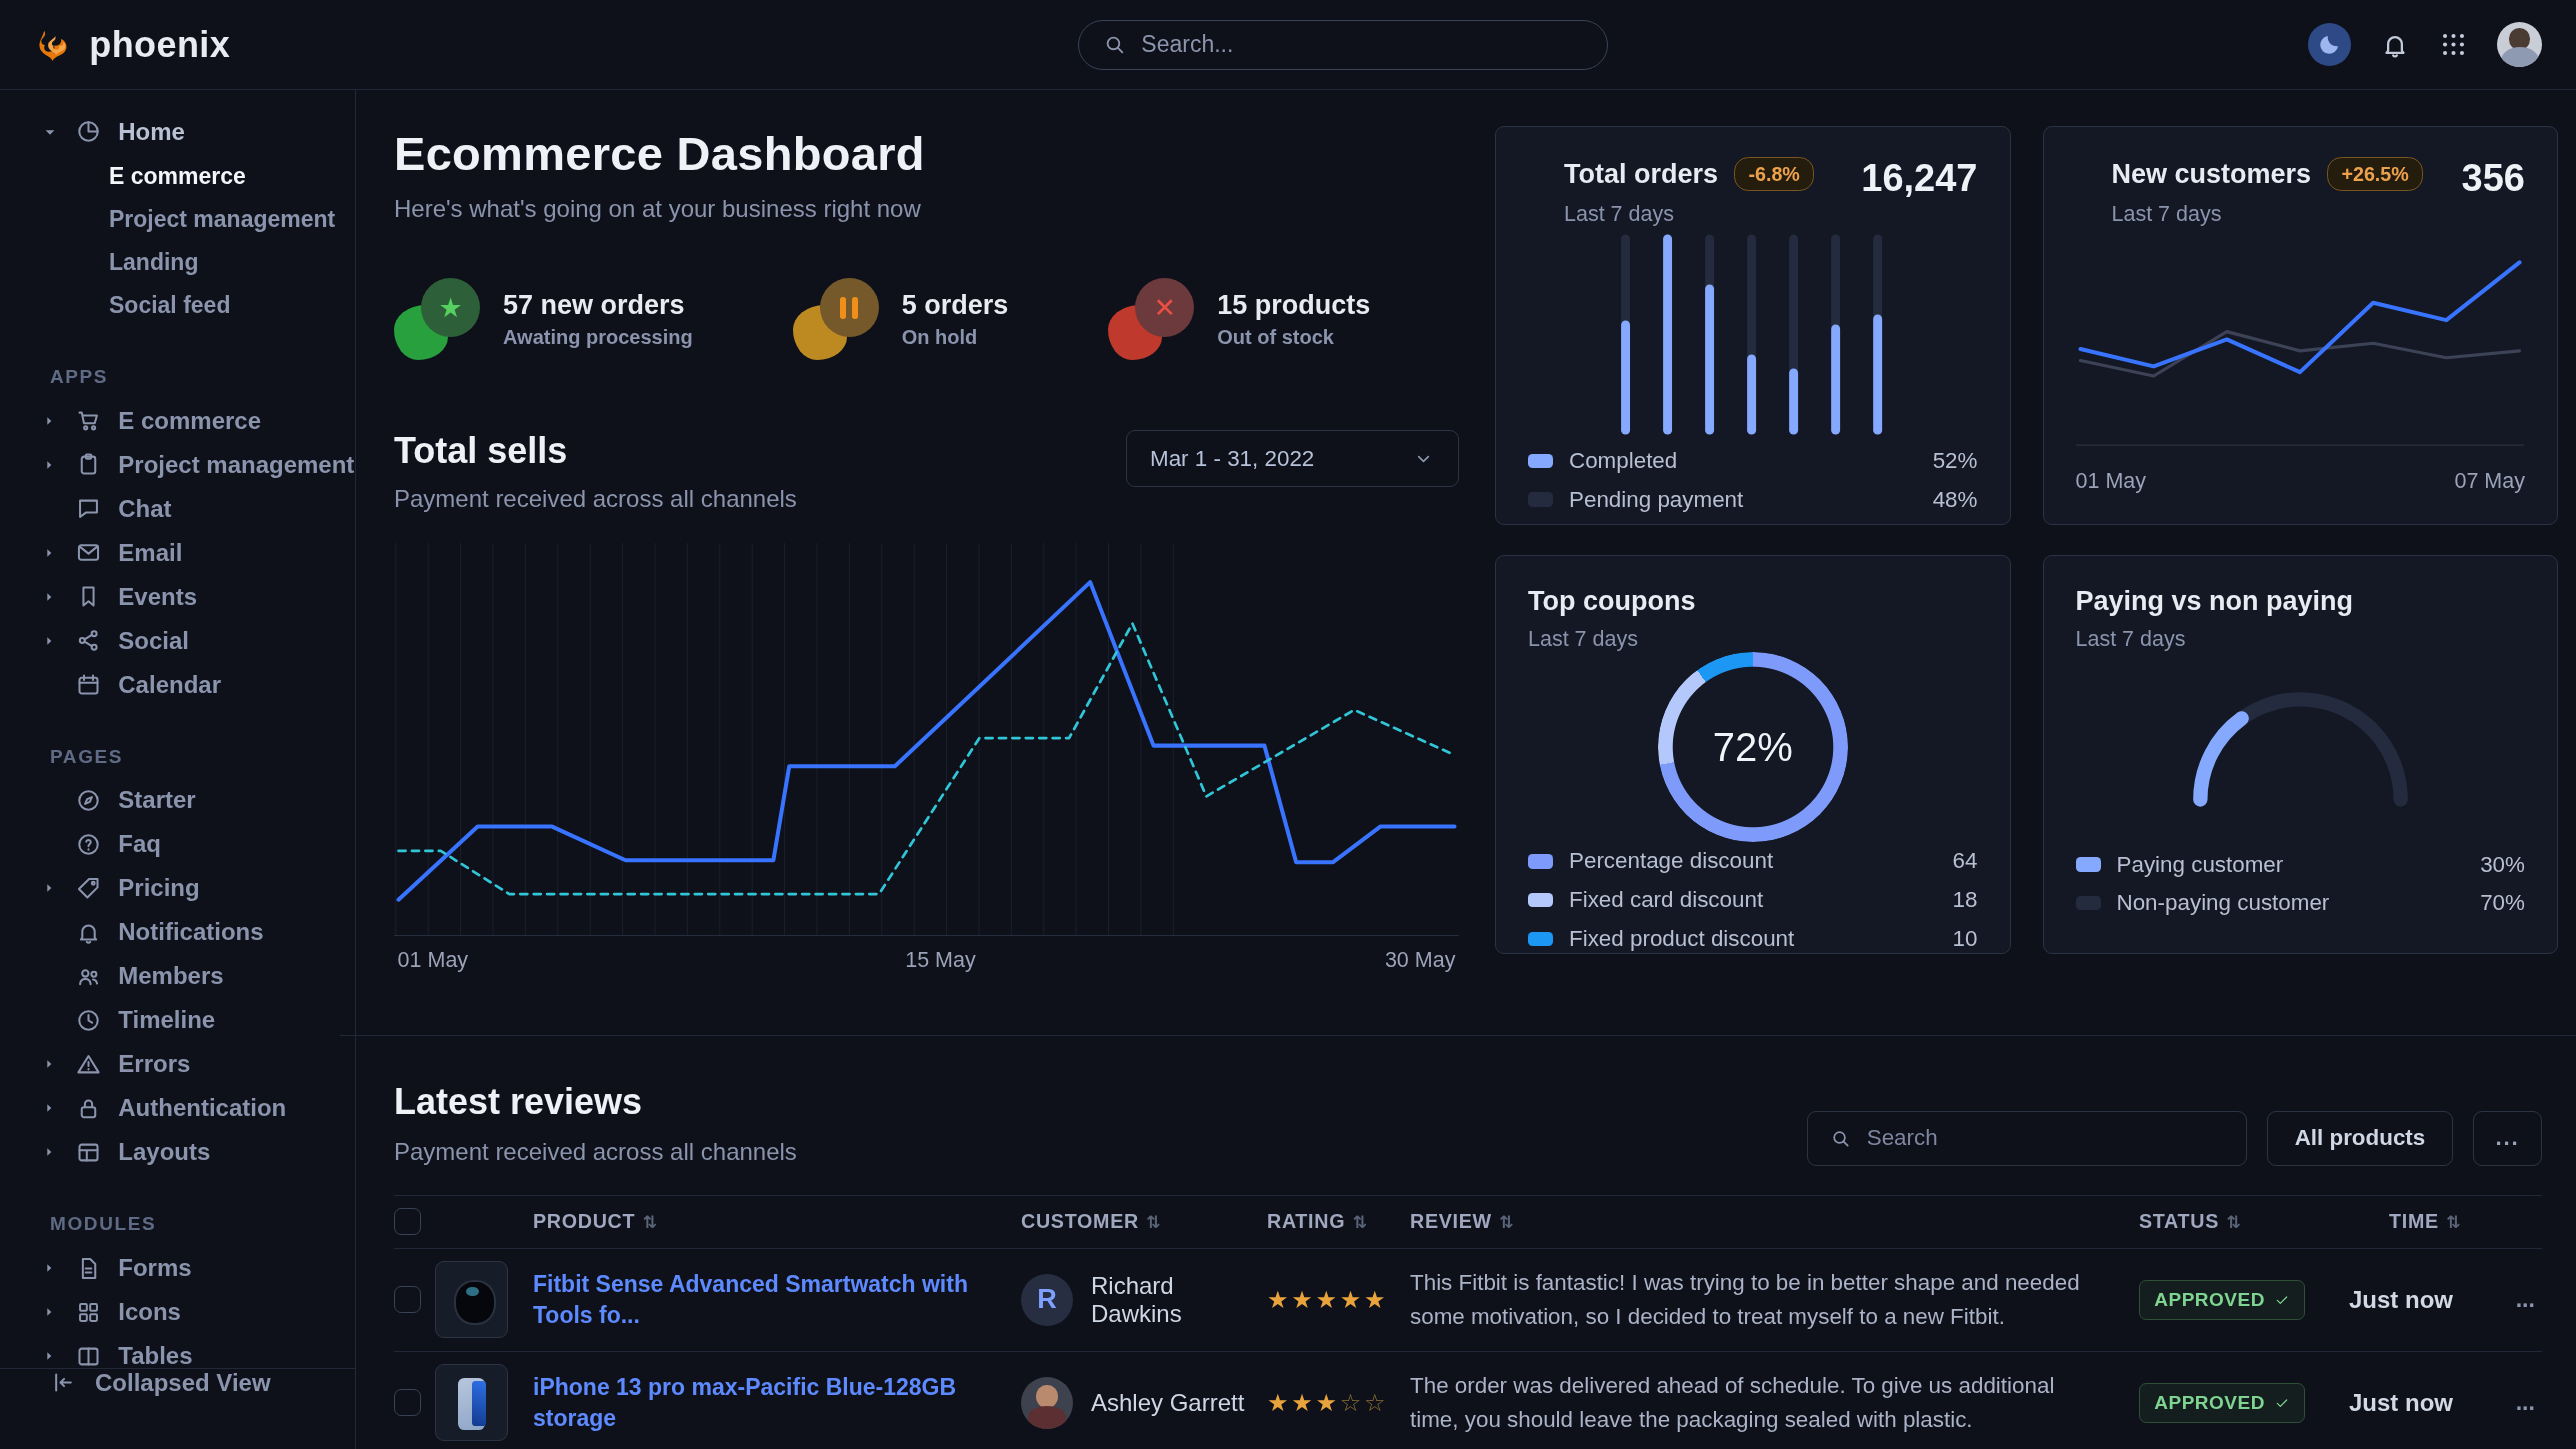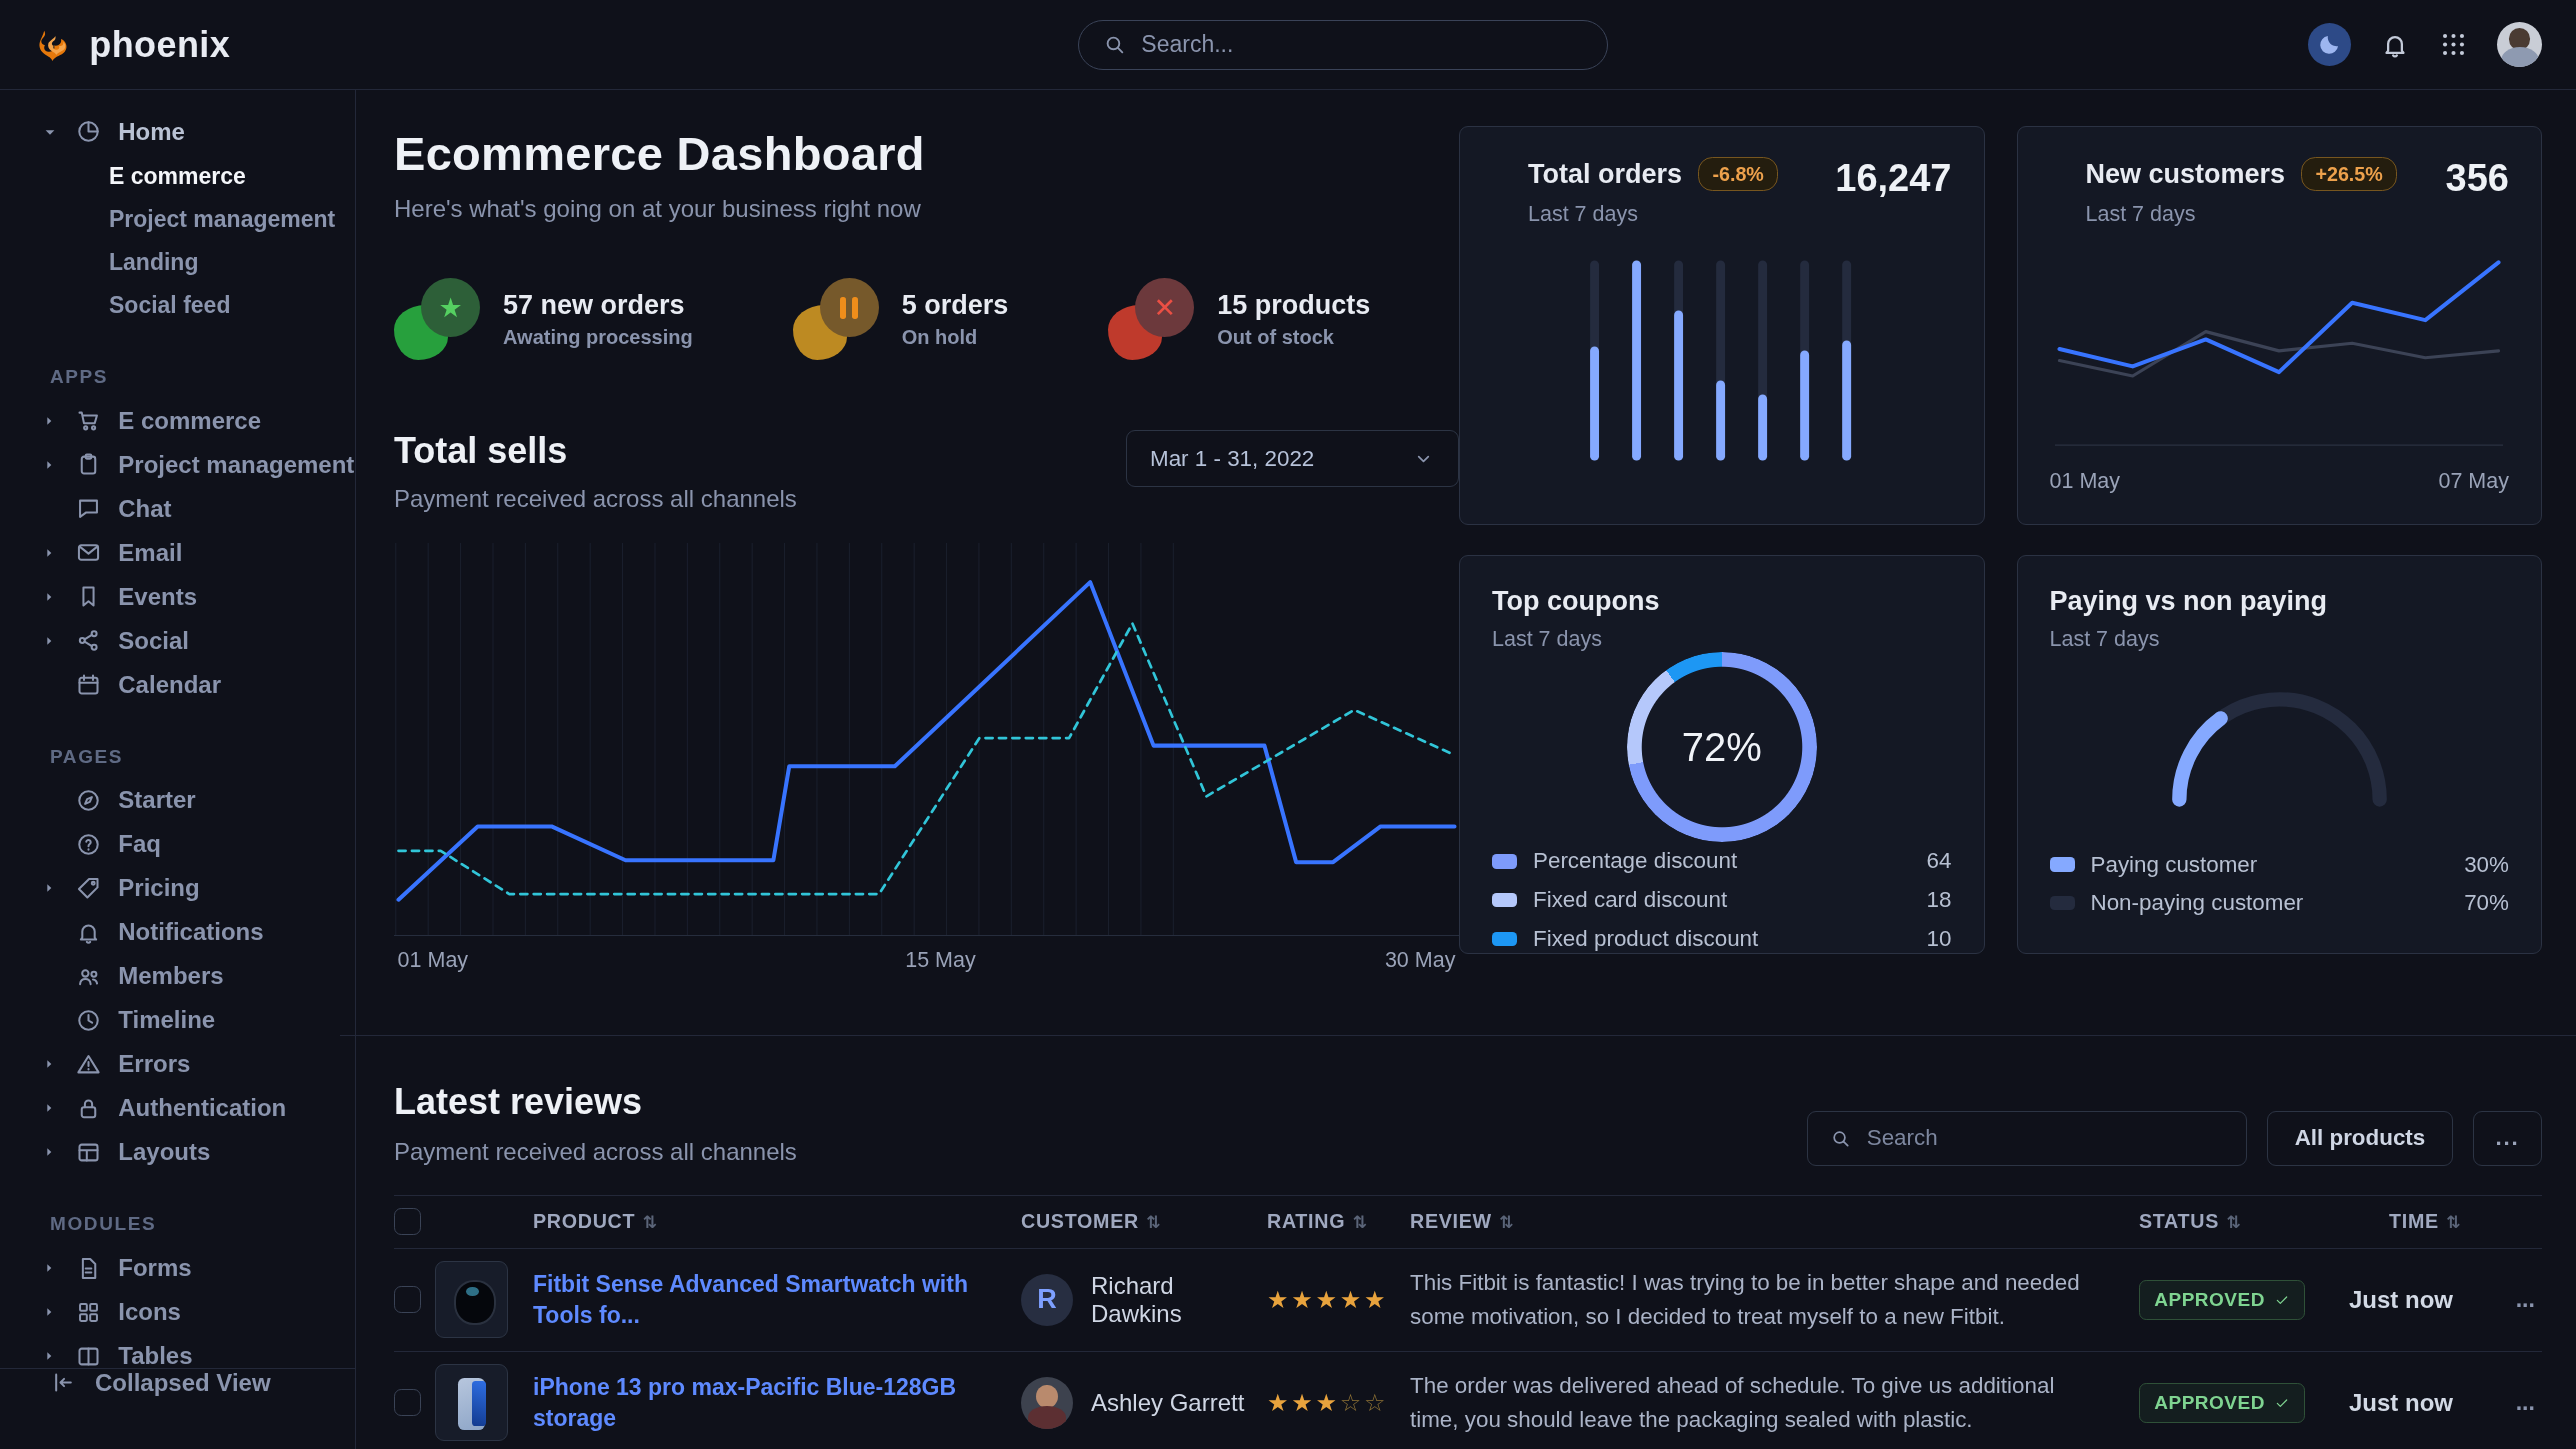--- a/index.html
+++ b/index.html
@@ -51,21 +51,21 @@
   .side-child.active{color:#f4f6fa; font-weight:700;}
   .side-title{margin:39px 0 10.7px 50px; font-size:19px; font-weight:700;
     color:#5f6a84; letter-spacing:1.6px;}
   .side-item{display:flex; align-items:center; height:44px; padding-left:41px;
     gap:14.3px; color:#8a94ad; font-weight:600; font-size:24px; cursor:pointer;}
   #side-footer{height:81px; border-top:0.9px solid var(--border); display:flex;
     gap:18px; padding-left:50px; color:#8a94ad;
     font-weight:700; font-size:24px; cursor:pointer;}
   
   #main{position:absolute; top:90px; left:340px; right:0; bottom:0; overflow:hidden;}
-  .top-section{display:flex; padding:36px 34px 48px 54px;
+  .top-section{display:flex; gap:36px; padding:36px 18px 48px 54px;
     border-bottom:0.9px solid var(--border);}
   .left-col{width:1065px; flex:none;}
   h1{font-size:47px; font-weight:700; color:#eef1f6; letter-spacing:0.3px;}
   .subtitle{margin-top:14.3px; color:#8a94ad; font-size:24px;}
   
   #quick-stats{display:flex; gap:100px; margin-top:55px;}
   .qstat{display:flex; align-items:center; gap:23px;}
   .qicon{position:relative; width:86px; height:82px; flex:none;}
   .qblob{position:absolute; left:0; bottom:0; width:54px; height:55px;
     border-radius:58% 42% 55% 45% / 45% 58% 42% 55%;}
@@ -640,20 +640,32 @@
               <rect x="159" y="8" width="10" height="224" rx="5" fill="#242b3e"></rect>
           <rect x="159" y="142.39999999999998" width="10" height="89.60000000000001" rx="5" fill="#85a9ff"></rect>
               <rect x="206" y="8" width="10" height="224" rx="5" fill="#242b3e"></rect>
           <rect x="206" y="158.07999999999998" width="10" height="73.92" rx="5" fill="#85a9ff"></rect>
               <rect x="253" y="8" width="10" height="224" rx="5" fill="#242b3e"></rect>
           <rect x="253" y="108.79999999999998" width="10" height="123.20000000000002" rx="5" fill="#85a9ff"></rect>
               <rect x="300" y="8" width="10" height="224" rx="5" fill="#242b3e"></rect>
           <rect x="300" y="97.6" width="10" height="134.4" rx="5" fill="#85a9ff"></rect>
             </svg>
           </div>
+        <div class="legend" id="orders-legend">
+            <div class="legend-row">
+      <span class="chip" style="background:#85a9ff"></span>
+      <span class="l">Completed</span>
+      <span class="v">52%</span>
+            </div>
+            <div class="legend-row">
+      <span class="chip" style="background:#242b3e"></span>
+      <span class="l">Pending payment</span>
+      <span class="v">48%</span>
+            </div>
+          </div>
       </div>
 
       <div class="card">
         <div class="card-head">
           <div>
             <div class="card-title-wrap">
               <h3>New customers</h3>
               <span class="badge">+26.5%</span>
             </div>
             <div class="period">Last 7 days</div>

